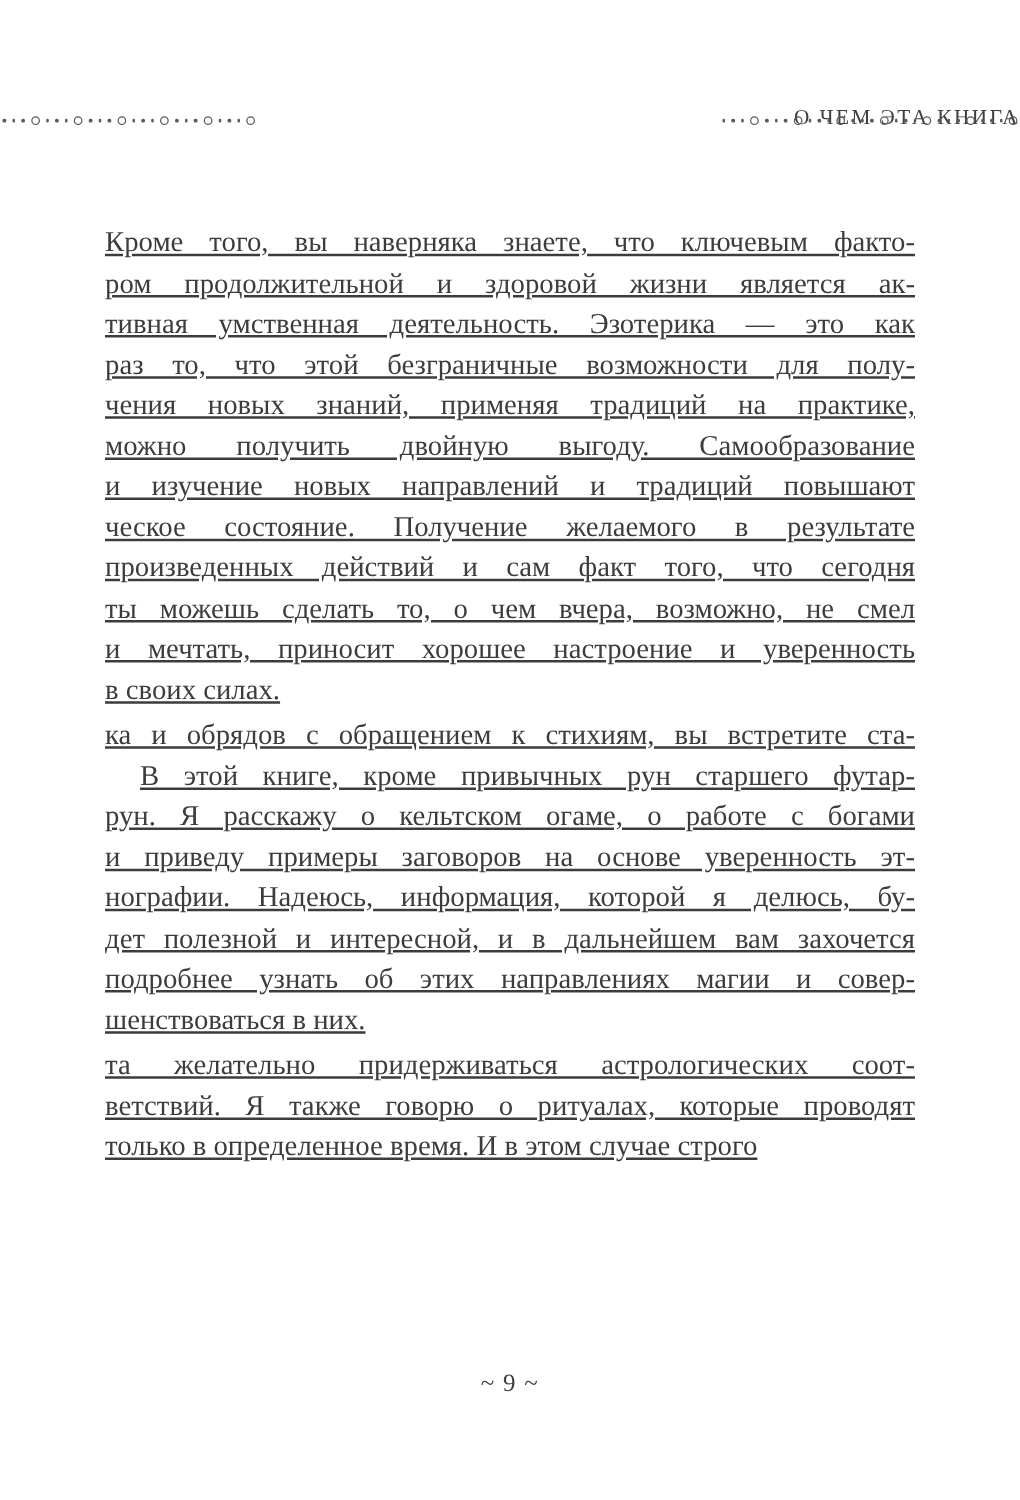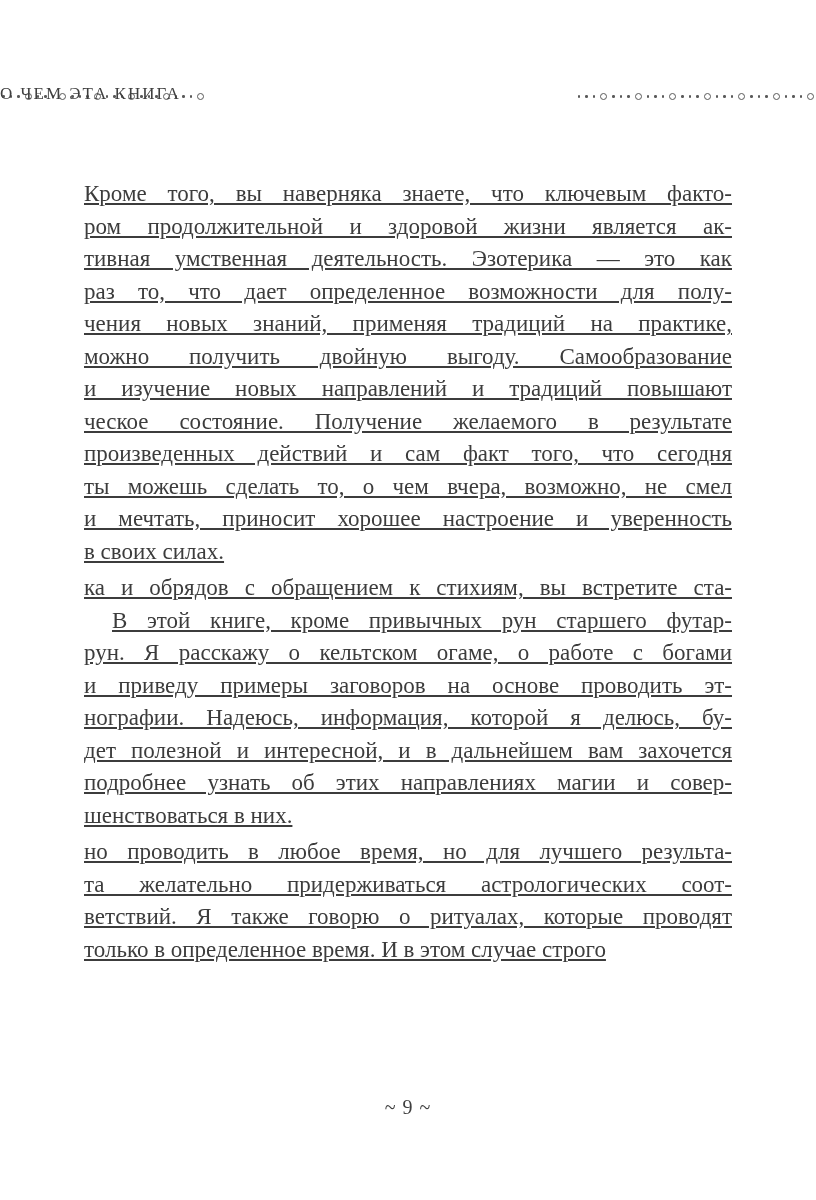--- a/index.html
+++ b/index.html
@@ -22,21 +22,21 @@
     top: 84px;
     left: 0;
     right: 0;
     height: 22px;
   }
   .head-title {
     position: absolute;
     left: 0;
     right: 0;
     top: 0;
-    text-align: left;
+    text-align: right;
     font-size: 17px;
     font-weight: normal;
     letter-spacing: 2px;
     color: #3f3f3f;
     white-space: nowrap;
   }
   .ornament {
     position: absolute;
     top: 9px;
     display: flex;
@@ -153,42 +153,41 @@
         <span class="dot"></span>
         <span class="ring"></span>
       </div>
   </header>
 
   <main class="text-block">
       <div class="paragraph">
         <div class="line">Кроме того, вы наверняка знаете, что ключевым факто-</div>
         <div class="line">ром продолжительной и здоровой жизни является ак-</div>
         <div class="line">тивная умственная деятельность. Эзотерика — это как</div>
-        <div class="line">раз то, что дает определенное возможности для полу-</div>
+        <div class="line">раз то, что этой безграничные возможности для полу-</div>
         <div class="line">чения новых знаний, применяя традиций на практике,</div>
         <div class="line">можно получить двойную выгоду. Самообразование</div>
         <div class="line">и изучение новых направлений и традиций повышают</div>
         <div class="line">ческое состояние. Получение желаемого в результате</div>
         <div class="line">произведенных действий и сам факт того, что сегодня</div>
         <div class="line">ты можешь сделать то, о чем вчера, возможно, не смел</div>
         <div class="line">и мечтать, приносит хорошее настроение и уверенность</div>
         <div class="line last">в своих силах.</div>
       </div>
       <div class="paragraph">
         <div class="line">ка и обрядов с обращением к стихиям, вы встретите ста-</div>
         <div class="line first">В этой книге, кроме привычных рун старшего футар-</div>
         <div class="line">рун. Я расскажу о кельтском огаме, о работе с богами</div>
-        <div class="line">и приведу примеры заговоров на основе проводить эт-</div>
+        <div class="line">и приведу примеры заговоров на основе уверенность эт-</div>
         <div class="line">нографии. Надеюсь, информация, которой я делюсь, бу-</div>
         <div class="line">дет полезной и интересной, и в дальнейшем вам захочется</div>
         <div class="line">подробнее узнать об этих направлениях магии и совер-</div>
         <div class="line last">шенствоваться в них.</div>
       </div>
       <div class="paragraph">
-        <div class="line">но проводить в любое время, но для лучшего результа-</div>
         <div class="line">та желательно придерживаться астрологических соот-</div>
         <div class="line">ветствий. Я также говорю о ритуалах, которые проводят</div>
         <div class="line last">только в определенное время. И в этом случае строго</div>
       </div>
     </main>
 
   <footer>
     <div class="page-number">~ 9 ~</div>
   </footer>
 

